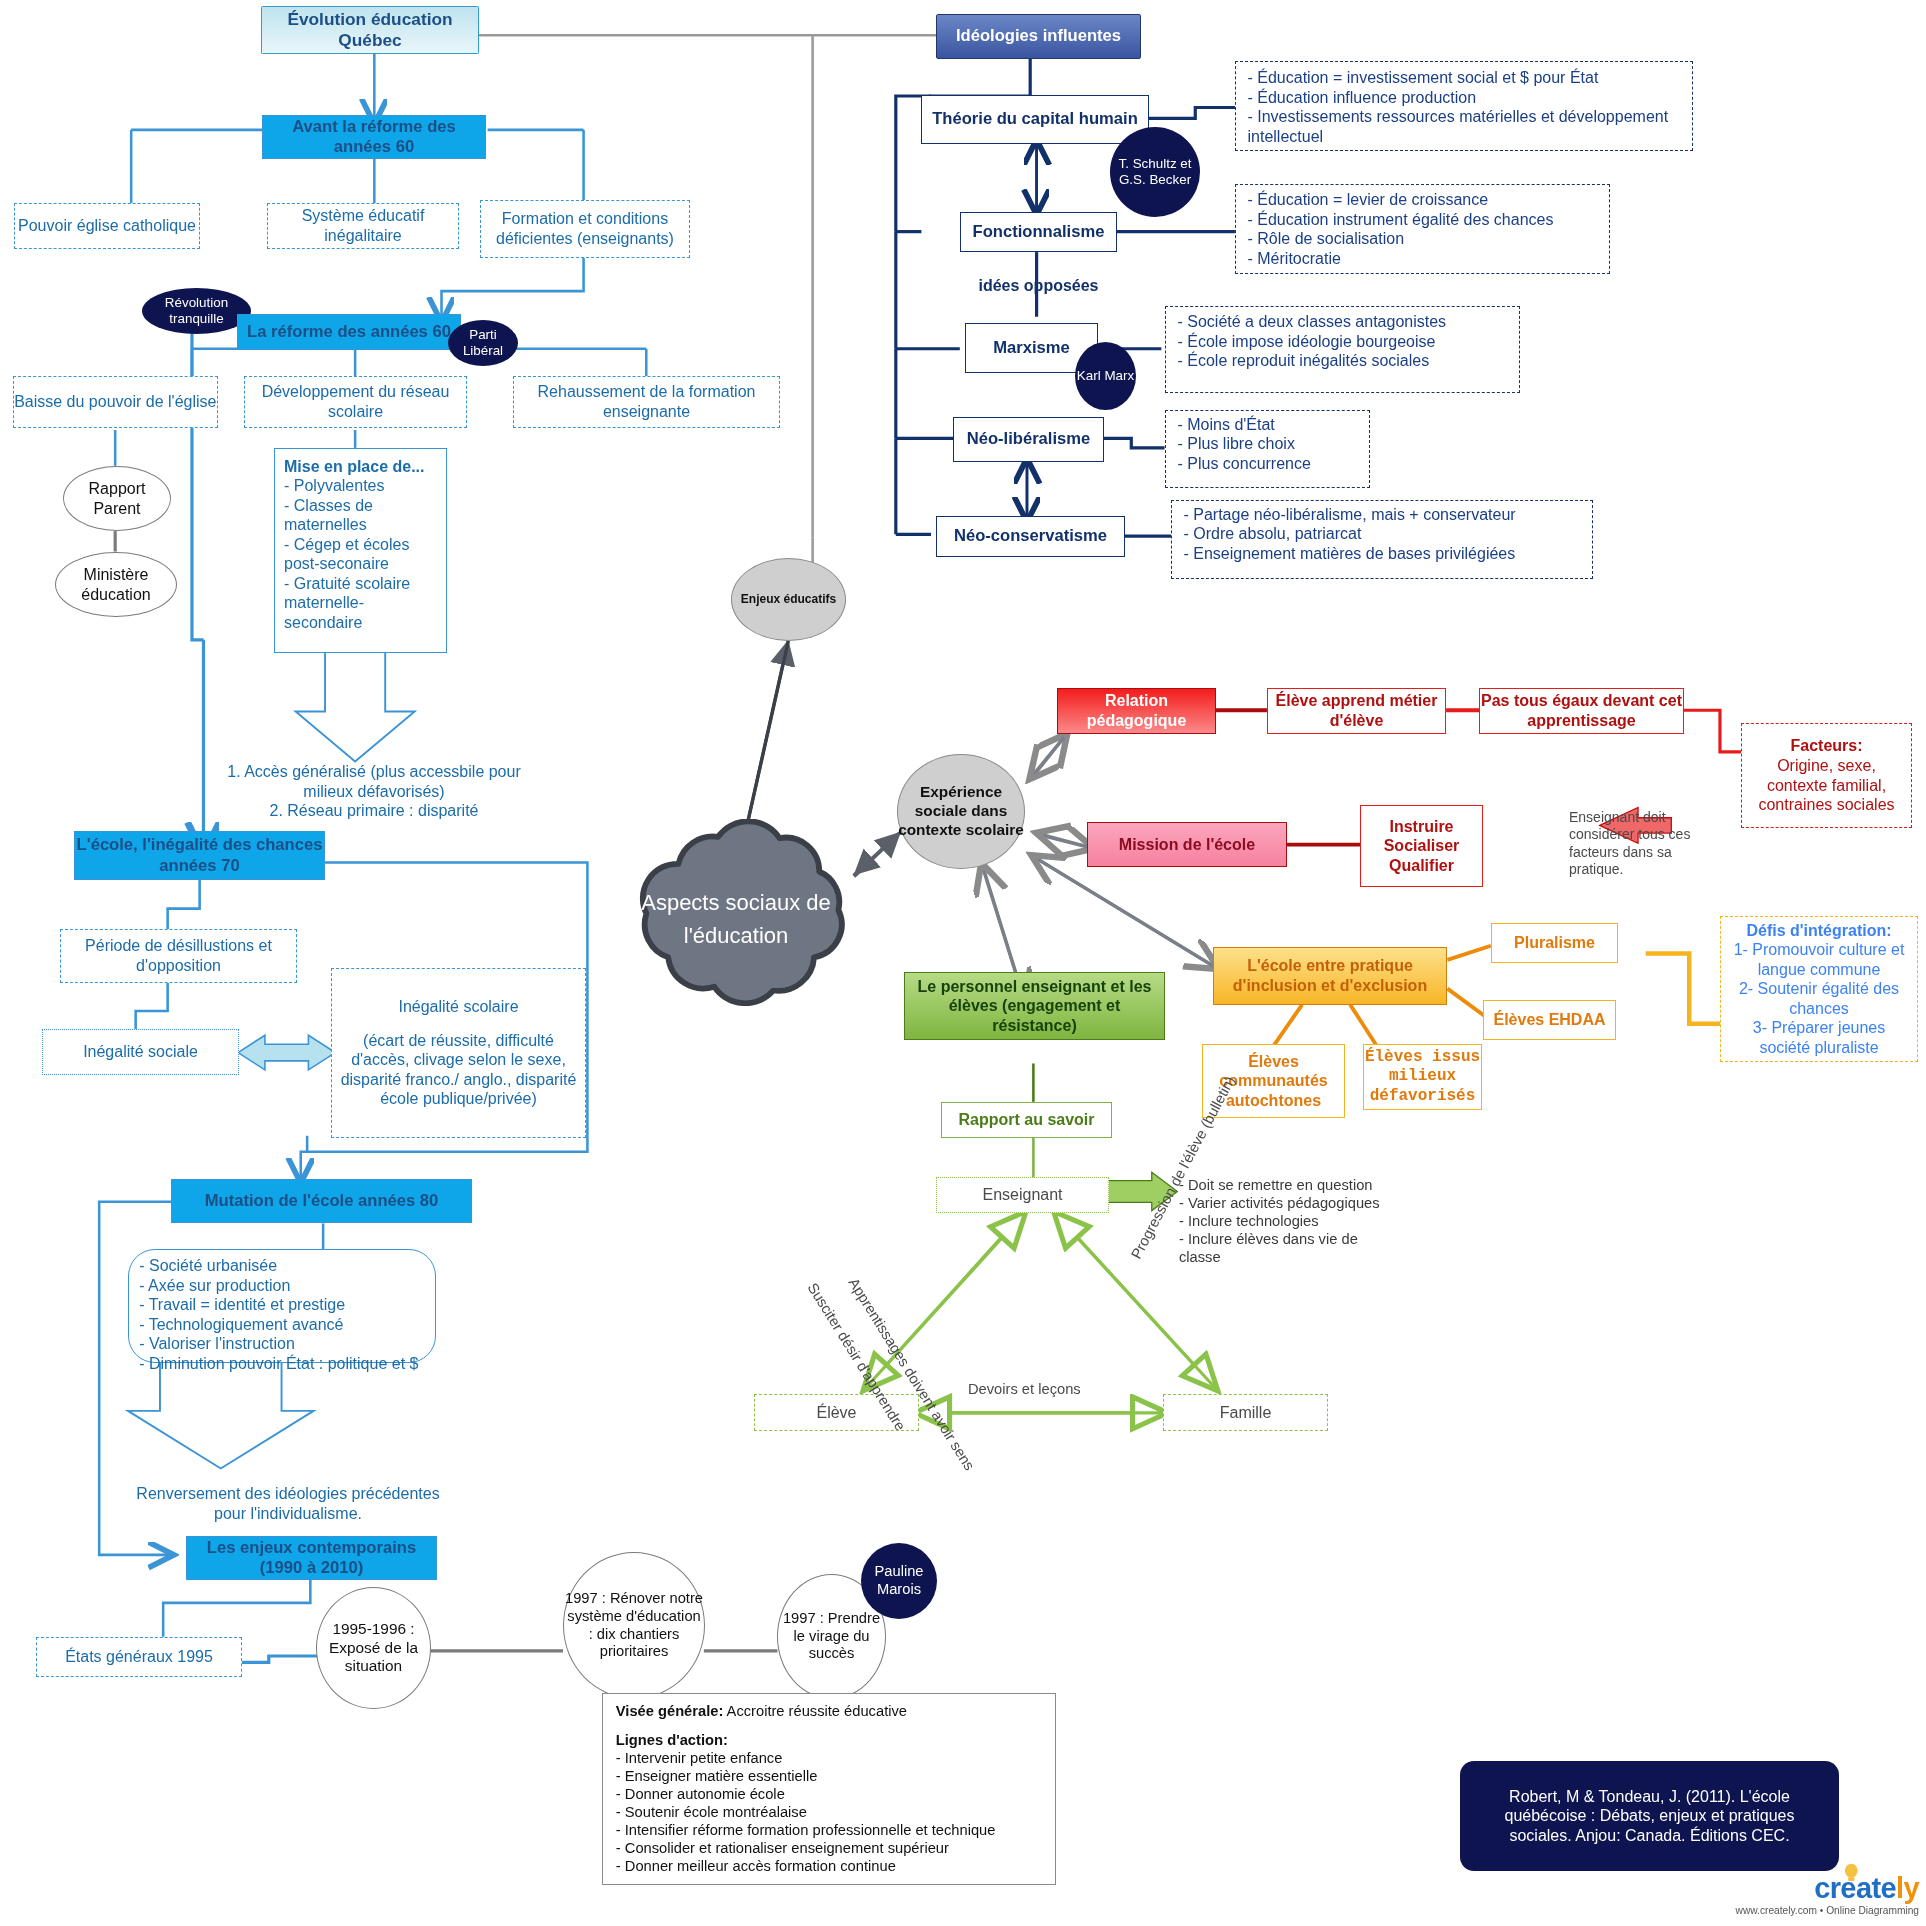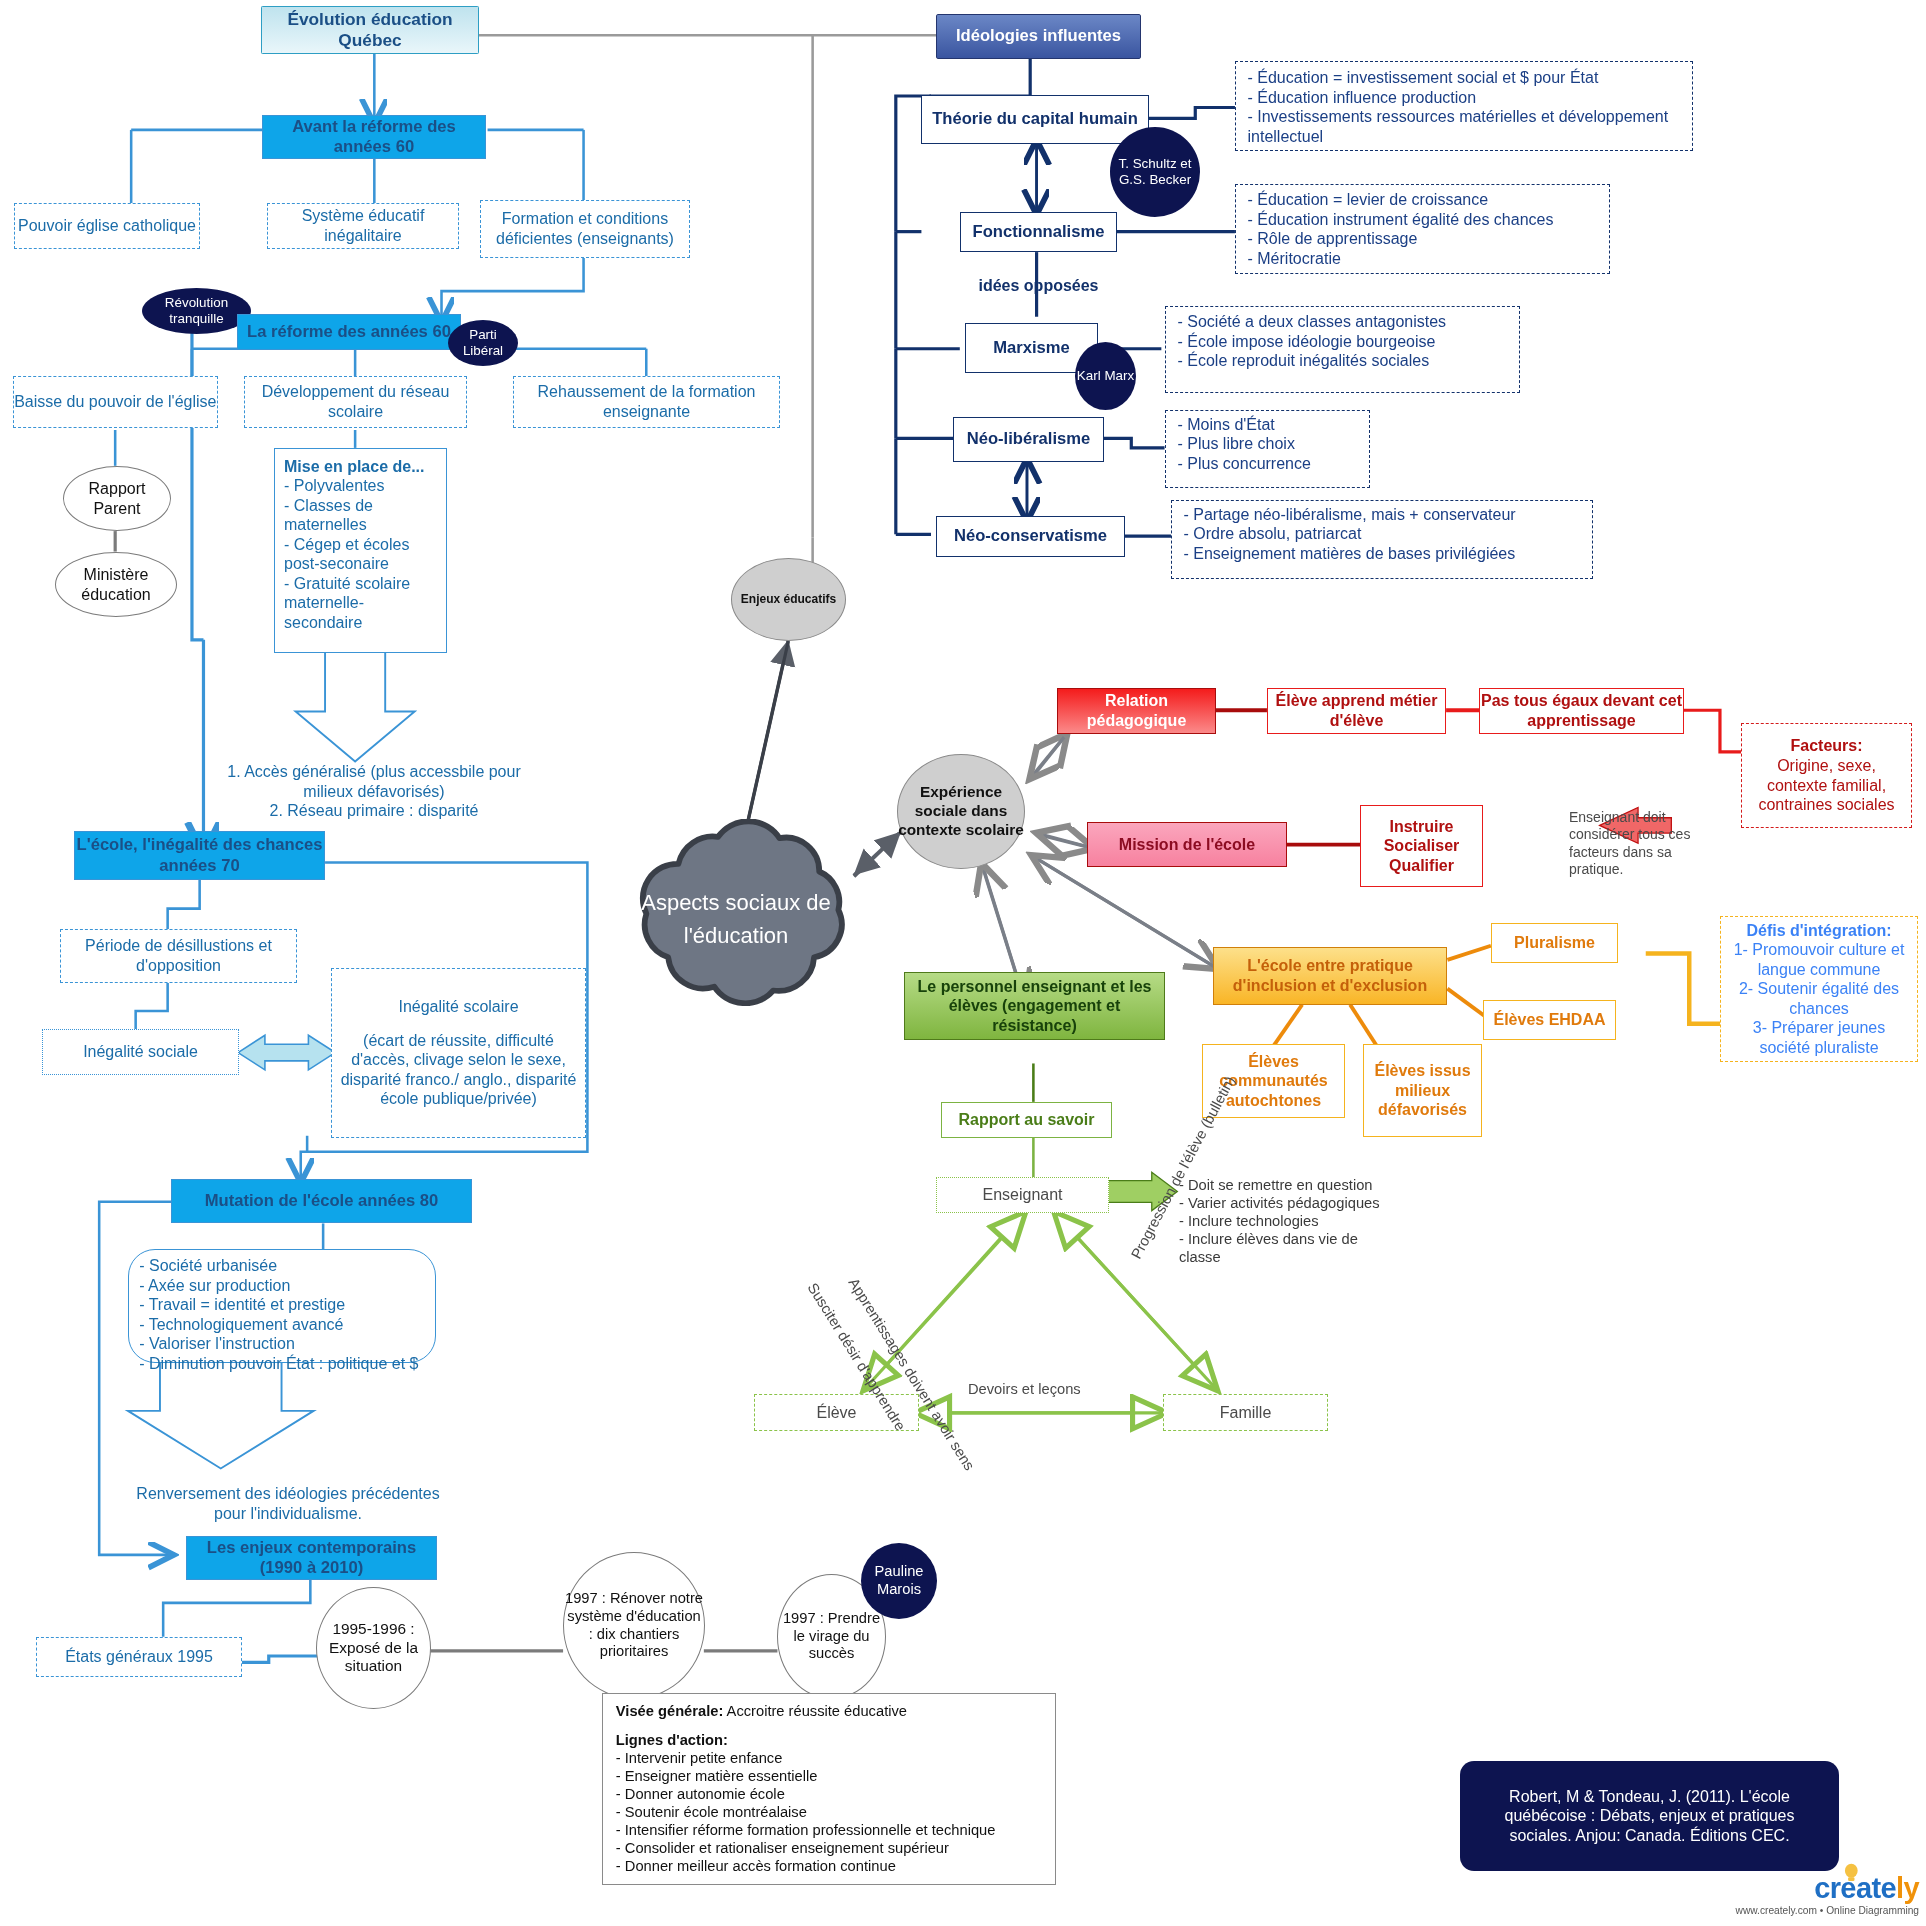--- a/index.html
+++ b/index.html
@@ -373,21 +373,21 @@
   </div>
 
   <div class="node navy-box" style="left:960px;top:212px;width:157px;height:40px;">
     <span class="inner">Fonctionnalisme</span>
   </div>
 
   <div class="node navy-dash" style="left:1235px;top:184px;width:375px;height:90px;padding:5.1px 11.5px;align-items:flex-start;">
     <span class="inner">
       <div>- Éducation = levier de croissance</div>
       <div>- Éducation instrument égalité des chances</div>
-      <div>- Rôle de apprentissage</div>
+      <div>- Rôle de socialisation</div>
       <div>- Méritocratie</div>
     </span>
   </div>
 
   <div class="node navy-plain" style="left:960px;top:274px;width:157px;height:23px;">
     <span class="inner">idées opposées</span>
   </div>
 
   <div class="node navy-box" style="left:965px;top:323px;width:133px;height:50px;">
     <span class="inner">Marxisme</span>
@@ -479,21 +479,21 @@
   </div>
   <div class="node orange-box" style="left:1491px;top:923px;width:127px;height:40px;">
     <span class="inner">Pluralisme</span>
   </div>
   <div class="node orange-box" style="left:1483px;top:1000px;width:133px;height:40px;">
     <span class="inner">Élèves EHDAA</span>
   </div>
   <div class="node orange-box" style="left:1202px;top:1044px;width:143px;height:74px;">
     <span class="inner">Élèves communautés autochtones</span>
   </div>
-  <div class="node orange-box" style="left:1363px;top:1044px;width:119px;height:93px;">
+  <div class="node orange-box" style="left:1363px;top:1044px;width:119px;height:66px;font-family:Liberation Mono, monospace;">
     <span class="inner">Élèves issus milieux défavorisés</span>
   </div>
   <div class="node orange-dash" style="left:1720px;top:916px;width:198px;height:146px;padding:2.6px 5.1px;">
     <span class="inner">
       <div>Défis d'intégration:</div>
       <div style="font-weight:normal">1- Promouvoir culture et langue commune</div>
       <div style="font-weight:normal">2- Soutenir égalité des chances</div>
       <div style="font-weight:normal">3- Préparer jeunes société pluraliste</div>
     </span>
   </div>

